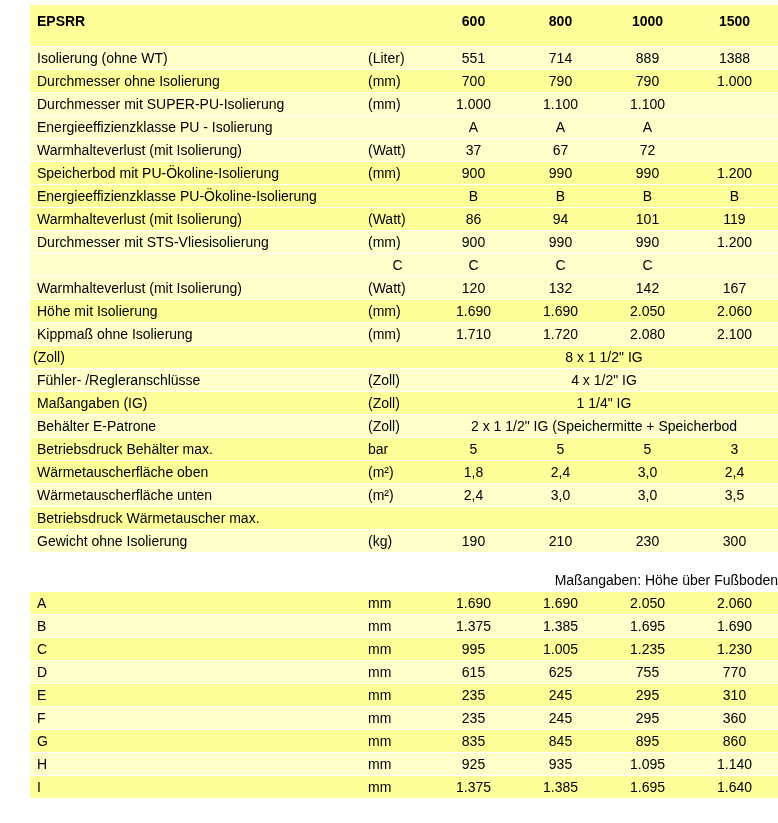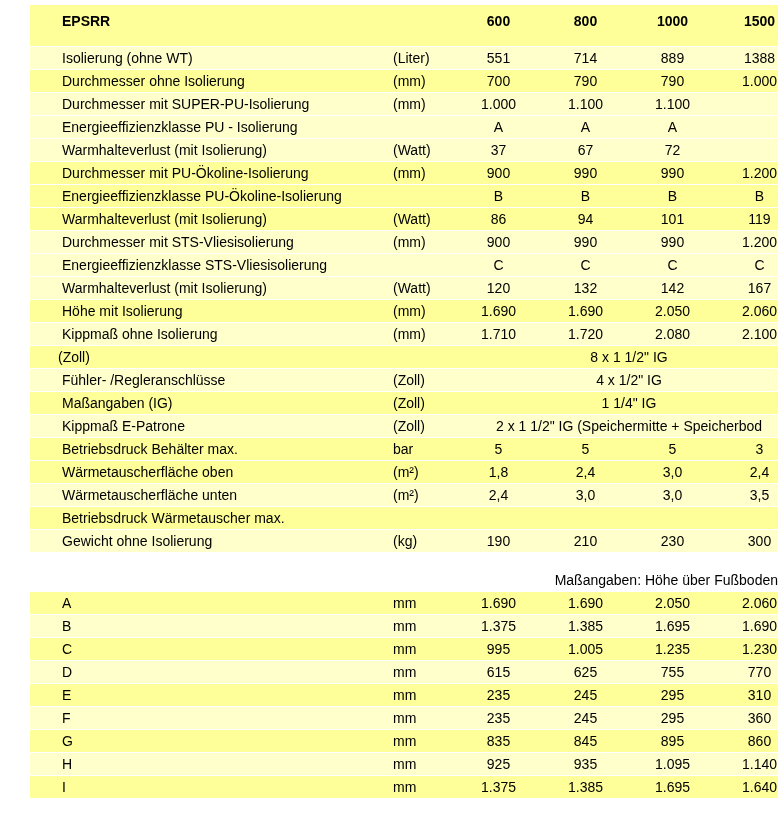--- a/index.html
+++ b/index.html
@@ -19,21 +19,20 @@
   }
   .grid-row {
     display: grid;
     grid-template-columns: 335px 65px 87px 87px 87px 87px;
     height: 23px;
     line-height: 22px;
     border-bottom: 1px solid #ffffff;
     box-sizing: border-box;
     white-space: nowrap;
     overflow: visible;
-    padding-left: 25px;
   }
   .bright { background: var(--bright, #FFFF99); }
   .pale   { background: var(--pale, #FFFFCC); }
   .header-row {
     height: 42px;
     line-height: 20px;
     padding-top: 6px;
     font-weight: bold;
   }
   .cell { overflow: visible; }
@@ -104,21 +103,21 @@
       </div>
       <div class="grid-row pale">
         <div class="cell label">Warmhalteverlust (mit Isolierung)</div>
         <div class="cell unit">(Watt)</div>
         <div class="cell val">37</div>
         <div class="cell val">67</div>
         <div class="cell val">72</div>
         <div class="cell val"></div>
       </div>
       <div class="grid-row bright">
-        <div class="cell label">Durchmesser mit PU-Ökoline-Isolierung</div>
+        <div class="cell label">Speicherbod mit PU-Ökoline-Isolierung</div>
         <div class="cell unit">(mm)</div>
         <div class="cell val">900</div>
         <div class="cell val">990</div>
         <div class="cell val">990</div>
         <div class="cell val">1.200</div>
       </div>
       <div class="grid-row bright">
         <div class="cell label">Energieeffizienzklasse PU-Ökoline-Isolierung</div>
         <div class="cell unit"></div>
         <div class="cell val">B</div>
@@ -136,21 +135,20 @@
       </div>
       <div class="grid-row pale">
         <div class="cell label">Durchmesser mit STS-Vliesisolierung</div>
         <div class="cell unit">(mm)</div>
         <div class="cell val">900</div>
         <div class="cell val">990</div>
         <div class="cell val">990</div>
         <div class="cell val">1.200</div>
       </div>
       <div class="grid-row pale">
-        <div class="cell label">Energieeffizienzklasse STS-Vliesisolierung</div>
         <div class="cell unit"></div>
         <div class="cell val">C</div>
         <div class="cell val">C</div>
         <div class="cell val">C</div>
         <div class="cell val">C</div>
       </div>
       <div class="grid-row pale">
         <div class="cell label">Warmhalteverlust (mit Isolierung)</div>
         <div class="cell unit">(Watt)</div>
         <div class="cell val">120</div>
@@ -182,21 +180,21 @@
         <div class="cell label">Fühler- /Regleranschlüsse</div>
         <div class="cell unit">(Zoll)</div>
         <div class="cell merged">4 x 1/2" IG</div>
       </div>
       <div class="grid-row bright">
         <div class="cell label">Maßangaben (IG)</div>
         <div class="cell unit">(Zoll)</div>
         <div class="cell merged">1 1/4" IG</div>
       </div>
       <div class="grid-row pale">
-        <div class="cell label">Kippmaß E-Patrone</div>
+        <div class="cell label">Behälter E-Patrone</div>
         <div class="cell unit">(Zoll)</div>
         <div class="cell merged">2 x 1 1/2" IG (Speichermitte + Speicherbod</div>
       </div>
       <div class="grid-row bright">
         <div class="cell label">Betriebsdruck Behälter max.</div>
         <div class="cell unit">bar</div>
         <div class="cell val">5</div>
         <div class="cell val">5</div>
         <div class="cell val">5</div>
         <div class="cell val">3</div>

